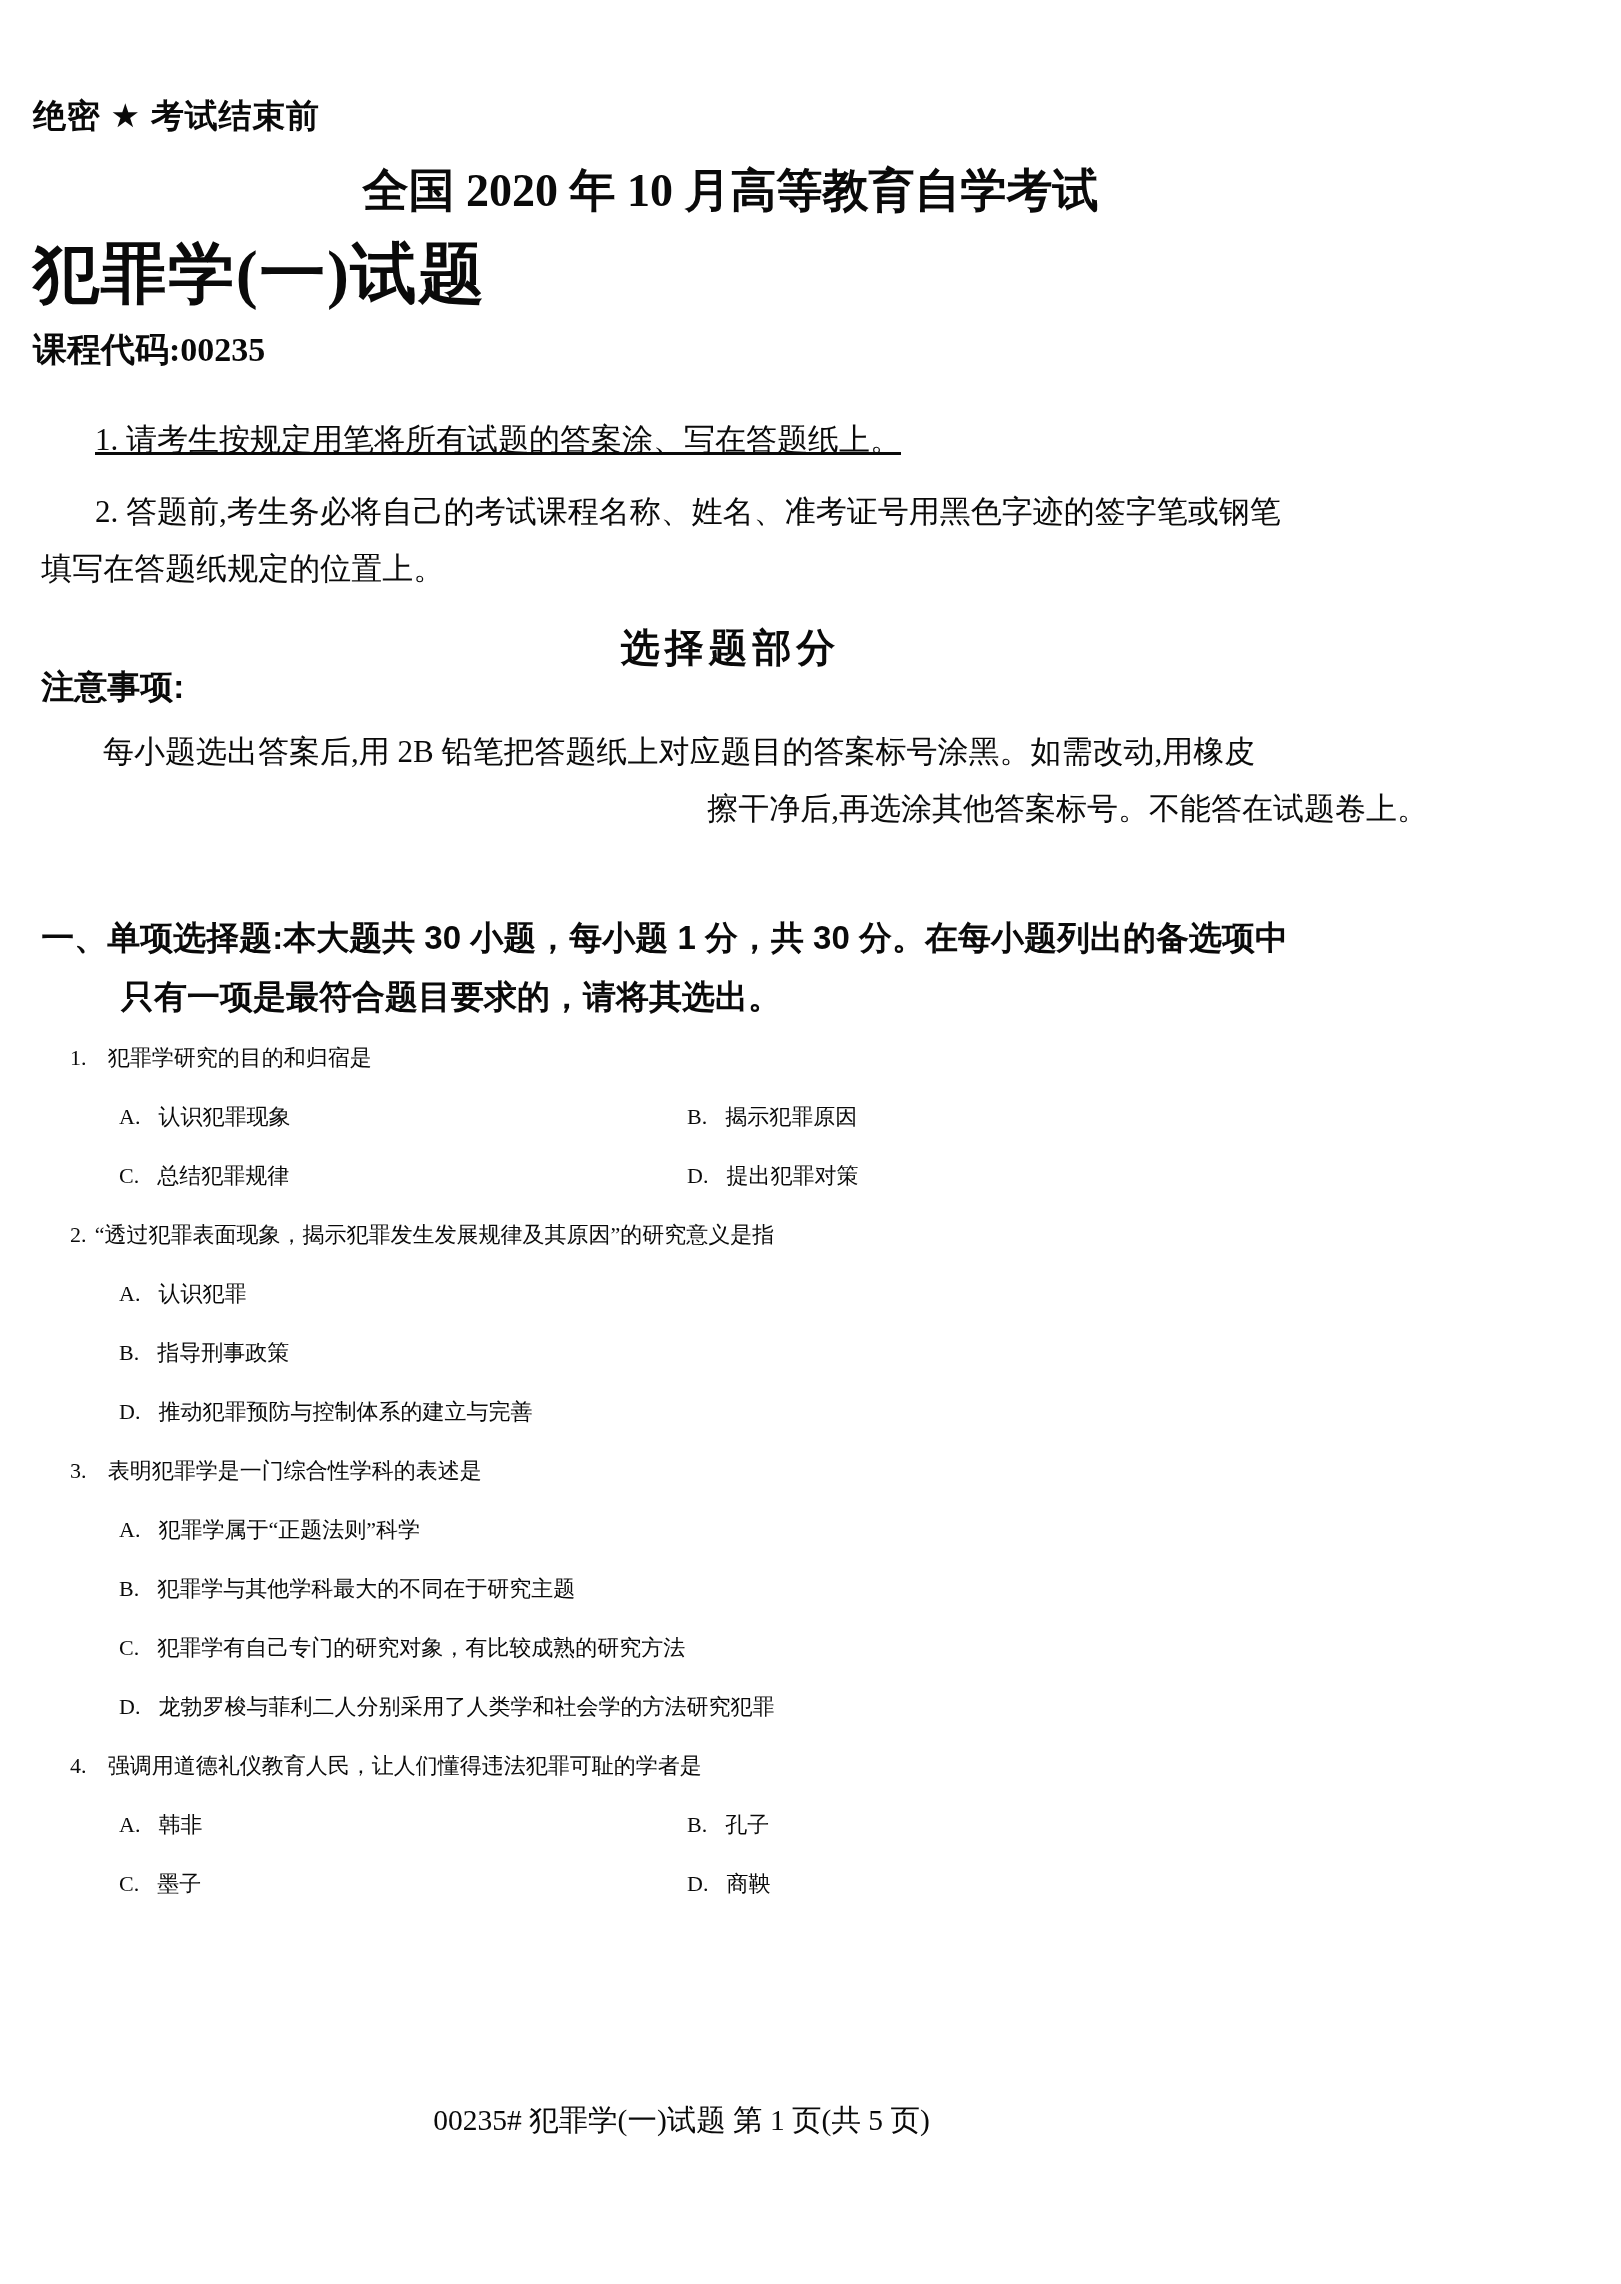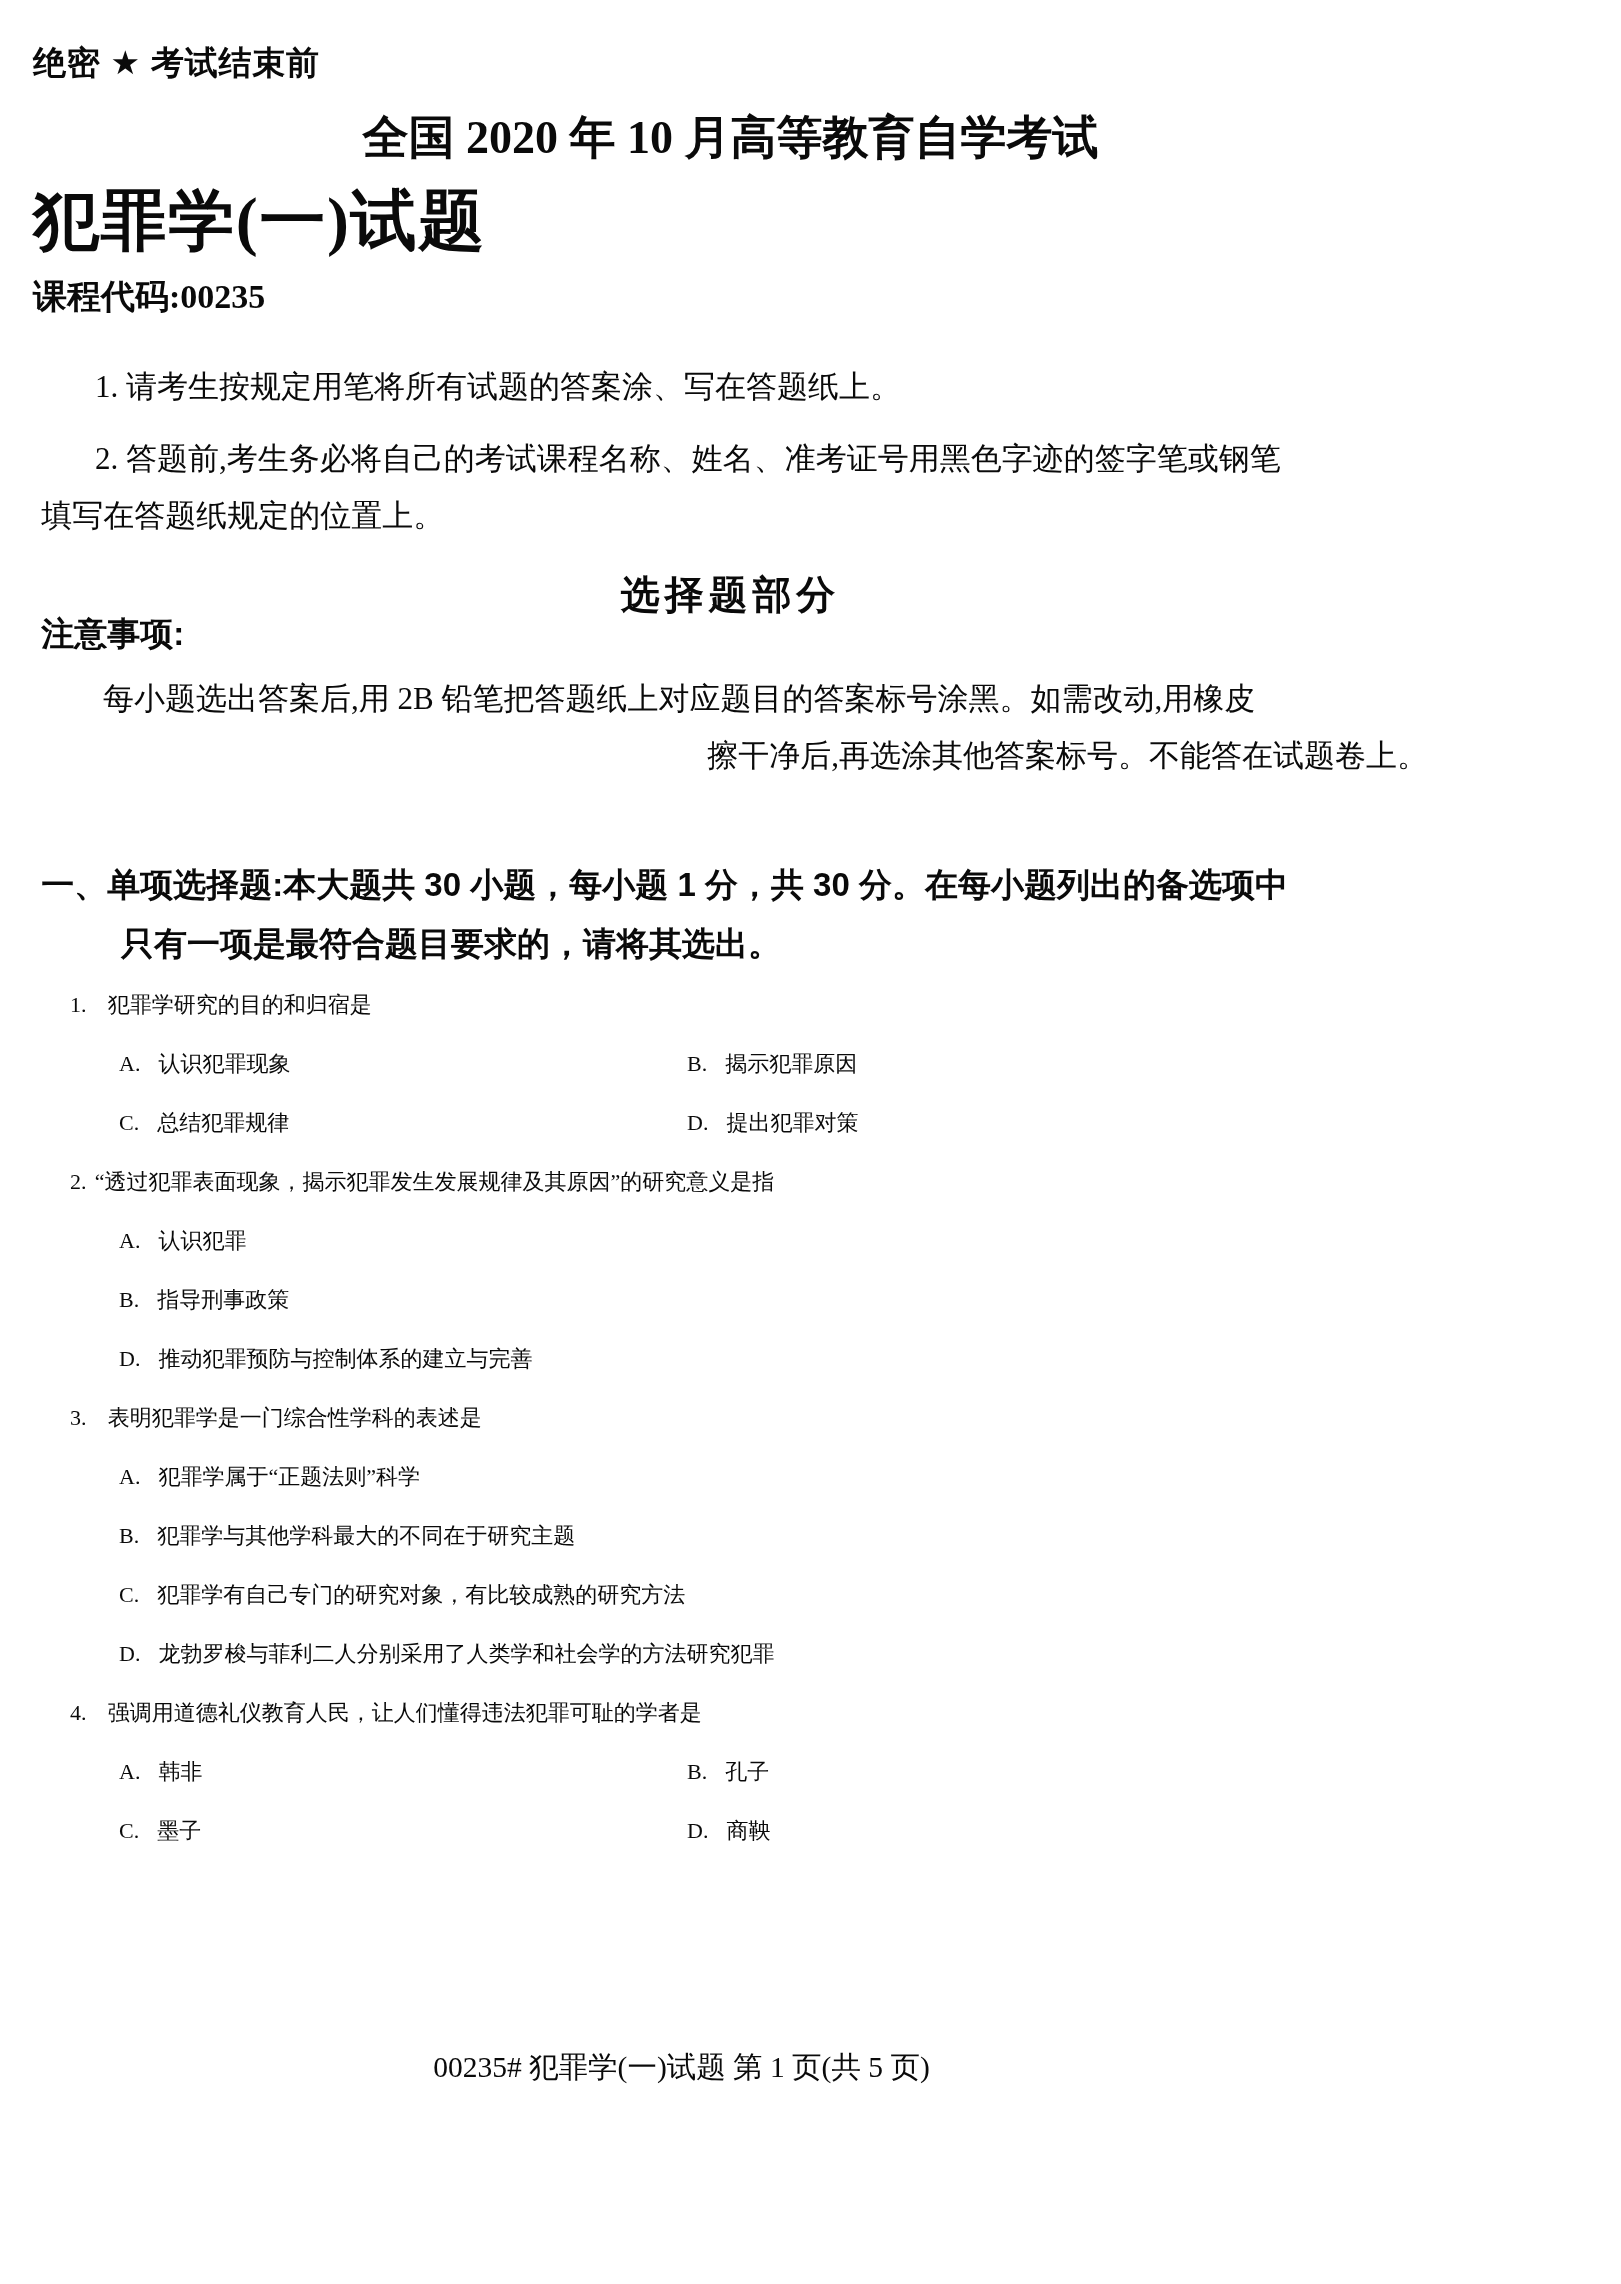--- a/index.html
+++ b/index.html
@@ -12,21 +12,21 @@
     height: 2284px;
     overflow: hidden;
     color: #0a0a0a;
     font-family: "Liberation Serif", "DejaVu Serif", serif;
     -webkit-font-smoothing: antialiased;
   }
   .page {
     position: relative;
     width: 1574px;
     height: 2284px;
-    padding-top: 45px;
+    padding-top: 98px;
     box-sizing: border-box;
   }
   .content {
     margin-left: 33px;
     width: 1395px;
   }
   .sans { font-family: "Liberation Sans", "DejaVu Sans", sans-serif; }
 
   .classified {
     font-weight: 700;
@@ -59,20 +59,21 @@
     line-height: 38px;
     text-align: left;
     white-space: nowrap;
   }
   .instr1 {
     margin-top: 53px;
     padding-left: 62px;
     font-size: 31px;
     line-height: 36px;
     white-space: nowrap;
+    text-decoration: underline;
   }
   .instr2 { margin-top: 24.6px; font-size: 31px; }
   .instr2 .l1 { padding-left: 62px; line-height: 57px; white-space: nowrap; }
   .instr2 .l2 { padding-left: 8.2px;  line-height: 57px; white-space: nowrap; }
 
   .section-title {
     margin-top: 29.5px;
     font-weight: 700;
     font-size: 39px;
     line-height: 43px;

